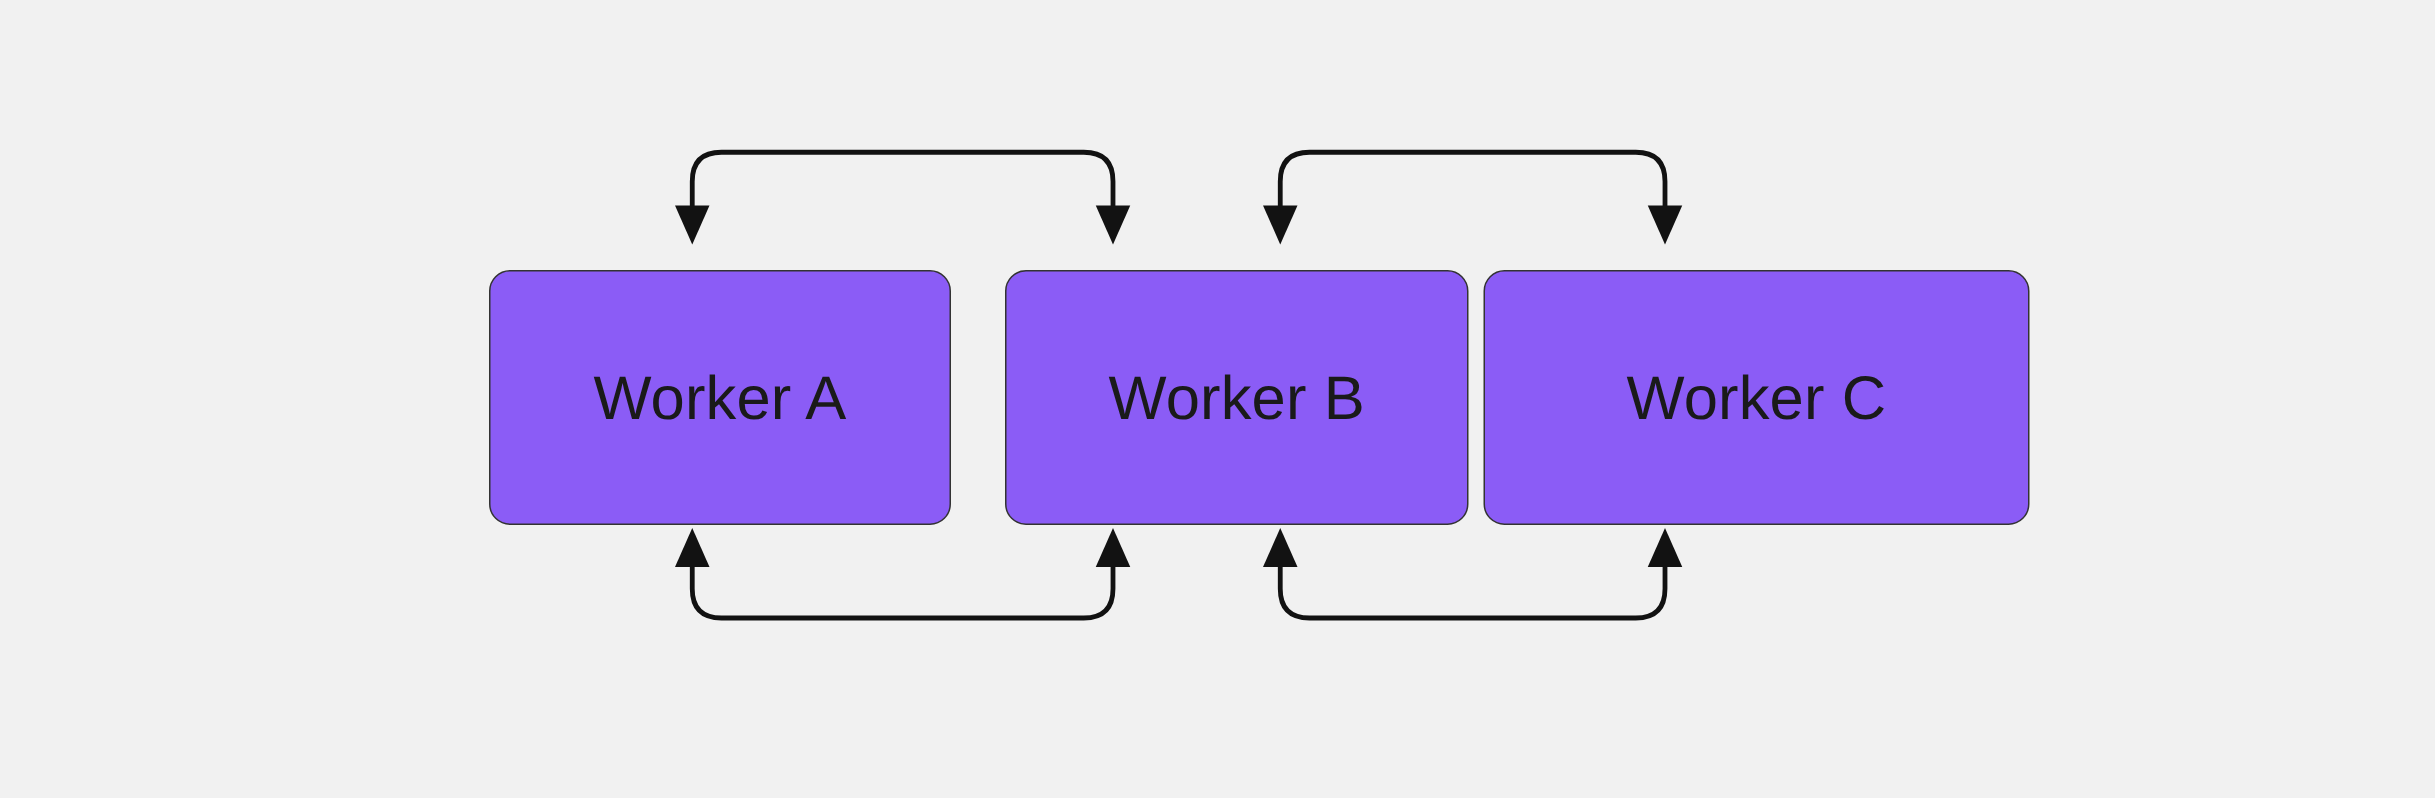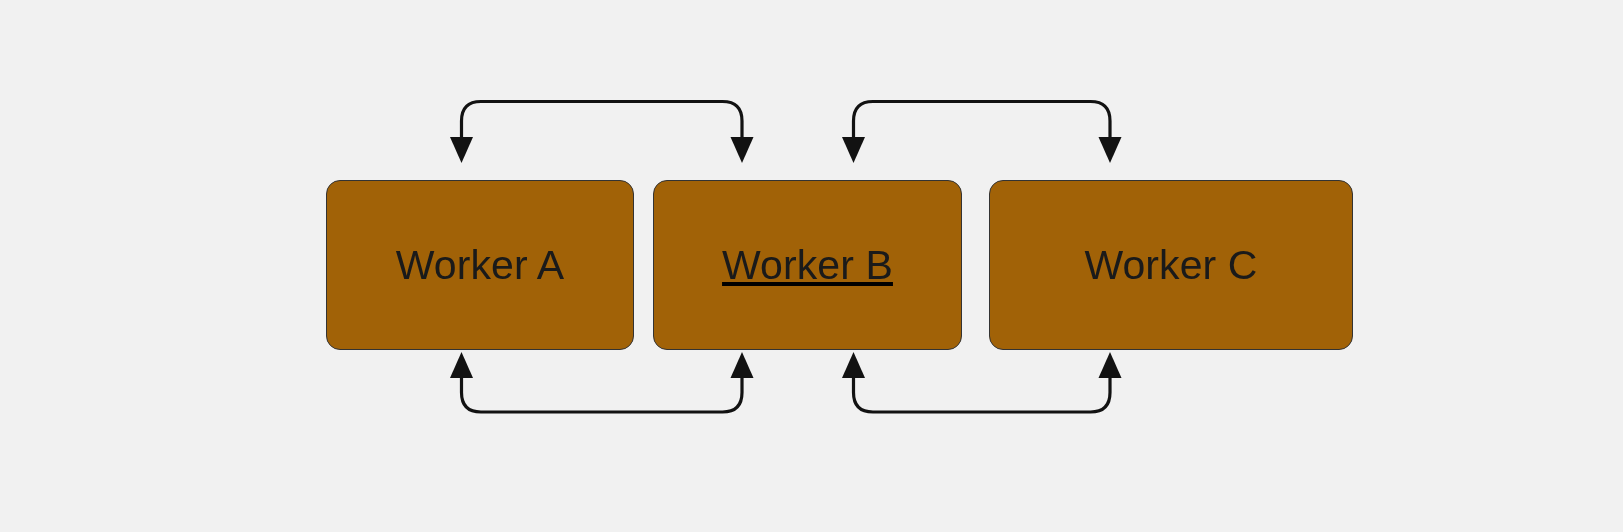--- a/index.html
+++ b/index.html
@@ -22,21 +22,21 @@
   .diagram-svg {
     position: absolute;
     left: 0;
     top: 0;
     width: 1623px;
     height: 532px;
   }
   .node-box {
     position: absolute;
     box-sizing: border-box;
-    background: #a16207;
+    background: #8b5cf6;
     border: 1.6px solid #333333;
     border-radius: 14px;
     display: flex;
     align-items: center;
     justify-content: center;
   }
   .node-label {
     font-family: "Liberation Sans", sans-serif;
     font-size: 41px;
     font-weight: 400;
@@ -87,21 +87,21 @@
       <polygon class="arrow-head" points="853.5,352 842,378 865,378"></polygon>
       <polygon class="arrow-head" points="1110,352 1098.5,378 1121.5,378"></polygon>
     </g>
 
   </svg>
 
   <div class="node-box" id="node-0" style="left: 326px; top: 180px; width: 308px; height: 170px;">
     <span class="node-label">Worker A</span>
   </div>
 
-  <div class="node-box" id="node-1" style="left: 653px; top: 180px; width: 309px; height: 170px; text-decoration: underline;">
+  <div class="node-box" id="node-1" style="left: 670px; top: 180px; width: 309px; height: 170px;">
     <span class="node-label">Worker B</span>
   </div>
 
   <div class="node-box" id="node-2" style="left: 989px; top: 180px; width: 364px; height: 170px;">
     <span class="node-label">Worker C</span>
   </div>
 
 </div>
 
 </body></html>

